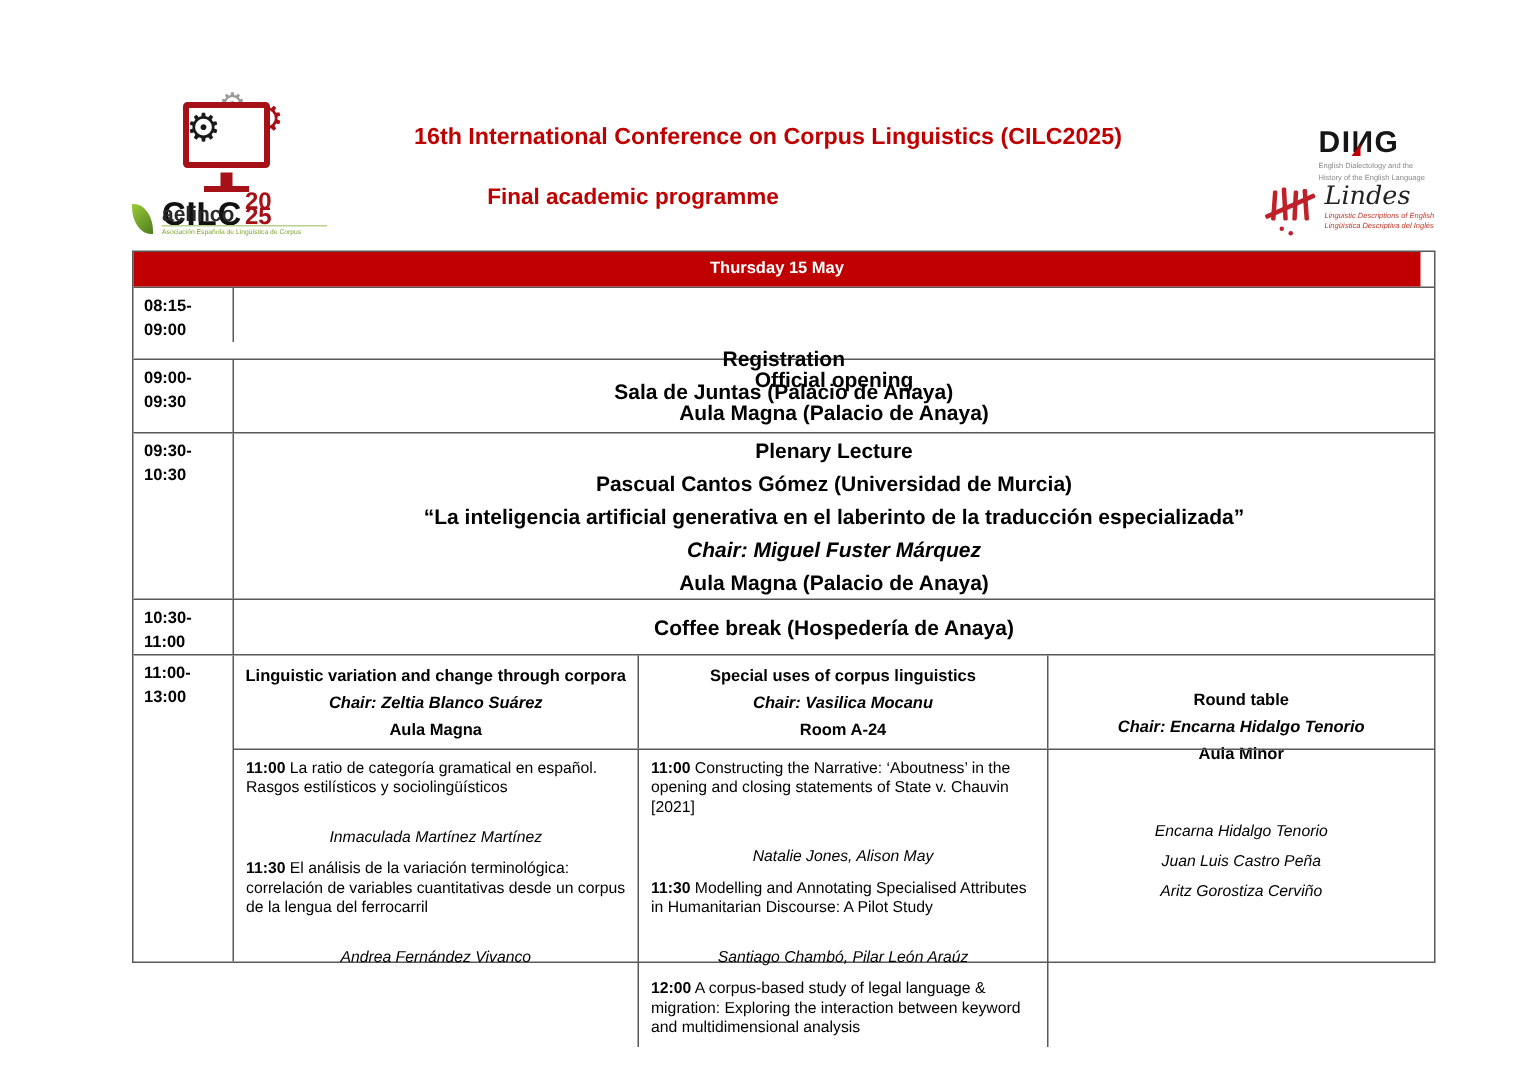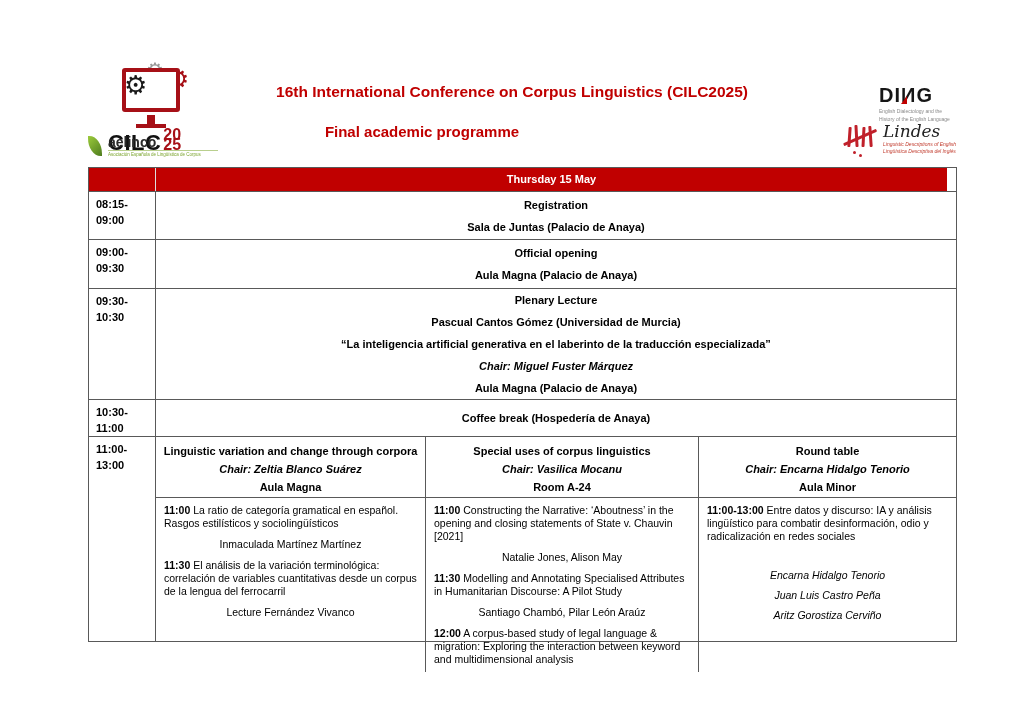--- a/index.html
+++ b/index.html
@@ -55,47 +55,47 @@
   .tdiag { position: absolute; left: -3px; top: 13px; width: 36px; height: 2.5px;
            background: #c0202a; border-radius: 1px; transform: rotate(-24deg); }
   .tdot { position: absolute; width: 3px; height: 3px; background: #c0202a; border-radius: 50%; }
   .td1 { left: 8px; top: 28px; } .td2 { left: 14px; top: 31px; }
   .lindes-right { position: absolute; left: 38px; top: 0; }
   .lindes-word { font-family: "DejaVu Serif", serif; font-style: italic; font-size: 17px; color: #222; }
   .lindes-tag { font-size: 5px; color: #c0392b; font-style: italic; line-height: 6.5px; }
 
   
   .ptable { position: absolute; left: 88px; top: 167px; width: 869px; border: 1px solid #595959; background: #fff; }
-  .thead { display: flex; height: 23px; }
+  .thead { display: flex; height: 23px; flex-direction: column; }
   .th-spacer { width: 67px; background: #c00000; border-right: 1px solid #dddddd; }
   .th-day { flex: 1; background: #c00000; margin-right: 9px; color: #ffffff;
             font-size: 11px; font-weight: bold; text-align: center; line-height: 23px; }
   .trow { display: flex; border-top: 1px solid #595959; }
   .time { width: 67px; border-right: 1px solid #595959; padding: 4px 2px 0 7px;
           font-size: 11px; font-weight: bold; line-height: 16px; }
   .content { flex: 1; display: flex; flex-direction: column; justify-content: center;
-             text-align: center; font-size: 11px; }
+             text-align: center; font-size: 14px; }
   .content p { margin: 4px 0; line-height: 14px; font-weight: bold; }
   .content p.bi { font-style: italic; }
 
-  .r1 { height: 48px; } .r2 { height: 49px; } .r3 { height: 111px; } .r4 { height: 37px; } .r5 { height: 205px; }
+  .r1 { height: 48px; flex-direction: column; } .r2 { height: 49px; } .r3 { height: 111px; } .r4 { height: 37px; } .r5 { height: 205px; }
 
   .parallel { flex: 1; display: flex; flex-direction: column; }
   .p-head { display: flex; height: 62px; }
   .p-body { display: flex; flex: 1; border-top: 1px solid #595959; }
-  .c1 { width: 270px; } .c2 { width: 273px; } .c3 { flex: 1; }
+  .c1 { width: 270px; } .c2 { width: 273px; } .c3 { flex: 1; margin-top: 16px; }
   .p-hcell { padding-top: 4px; text-align: center; font-size: 11px; }
   .p-hcell p { margin: 2px 0; line-height: 16px; font-weight: bold; }
   .p-hcell p.bi { font-style: italic; }
   .p-hcell, .p-bcell { border-right: 1px solid #595959; }
   .p-hcell.c3, .p-bcell.c3 { border-right: none; }
   .p-bcell { padding: 6px 8px; font-size: 10.5px; overflow: hidden; }
   .pi-title { text-align: left; line-height: 13px; margin: 0; }
   .pi-title b { font-weight: bold; }
-  .pi-authors { text-align: center; margin: 8px 0 8px; line-height: 13px; }
+  .pi-authors { text-align: center; font-style: italic; margin: 20px 0 8px; line-height: 13px; }
   .rt-authors { margin-top: 26px; }
   .rt-authors p { text-align: center; font-style: italic; margin: 0 0 8px; line-height: 12px; }
 </style>
 </head>
 <body>
 
 <div class="page">
 
   <div class="cilc">
     <span class="gear g2">⚙</span>
@@ -219,33 +219,32 @@
             <p>Aula Minor</p>
           </div>
         </div>
 
         <div class="p-body">
 
           <div class="p-bcell c1">
             <p class="pi-title"><b>11:00</b> <span>La ratio de categoría gramatical en español. Rasgos estilísticos y sociolingüísticos</span></p>
             <p class="pi-authors">Inmaculada Martínez Martínez</p>
             <p class="pi-title"><b>11:30</b> <span>El análisis de la variación terminológica: correlación de variables cuantitativas desde un corpus de la lengua del ferrocarril</span></p>
-            <p class="pi-authors">Lecture Fernández Vivanco</p>
+            <p class="pi-authors">Andrea Fernández Vivanco</p>
           </div>
 
           <div class="p-bcell c2">
             <p class="pi-title"><b>11:00</b> <span>Constructing the Narrative: ‘Aboutness’ in the opening and closing statements of State v. Chauvin [2021]</span></p>
             <p class="pi-authors">Natalie Jones, Alison May</p>
             <p class="pi-title"><b>11:30</b> <span>Modelling and Annotating Specialised Attributes in Humanitarian Discourse: A Pilot Study</span></p>
             <p class="pi-authors">Santiago Chambó, Pilar León Araúz</p>
             <p class="pi-title"><b>12:00</b> <span>A corpus-based study of legal language &amp; migration: Exploring the interaction between keyword and multidimensional analysis</span></p>
           </div>
 
           <div class="p-bcell c3">
-            <p class="pi-title"><b>11:00-13:00</b> <span>Entre datos y discurso: IA y análisis lingüístico para combatir desinformación, odio y radicalización en redes sociales</span></p>
             <div class="rt-authors">
               <p>Encarna Hidalgo Tenorio</p>
               <p>Juan Luis Castro Peña</p>
               <p>Aritz Gorostiza Cerviño</p>
             </div>
           </div>
 
         </div>
       </div>
     </div>

